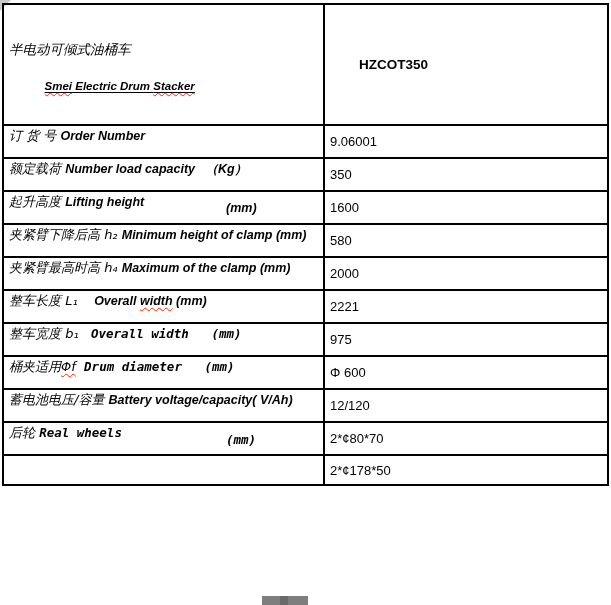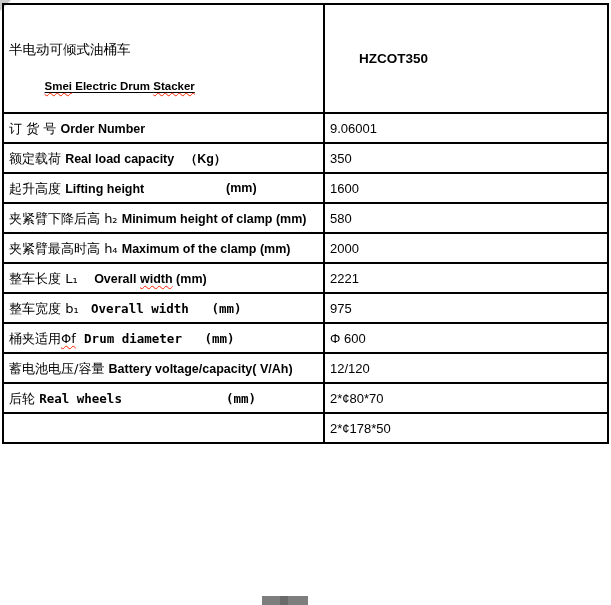--- a/index.html
+++ b/index.html
@@ -16,21 +16,21 @@
   .scroll-frag i{position:absolute;left:18px;top:0;width:8px;height:9px;
                  background:#6a6a6a;display:block;}
 
   table.spec{position:absolute;left:2px;top:3px;width:605px;
              border-collapse:collapse;table-layout:fixed;}
   table.spec td{border:2px solid #000;vertical-align:middle;overflow:hidden;}
   col.c1{width:321px;} col.c2{width:284px;}
 
   tr.hdr{height:38px;} tr.r{height:30px;}
 
-  td.label{position:relative;padding:0 0 0 5px;white-space:pre;}
+  td.label{position:relative;padding:0 0 12px 5px;white-space:pre;font-style:italic;}
   td.value{padding:0 0 0 5px;font-size:13px;white-space:pre;}
 
   .zh{font-size:13px;font-family:"DejaVu Sans",sans-serif;}
   .en{font-weight:bold;}
   .sans{font-family:"Liberation Sans",sans-serif;font-size:12.5px;}
   .mono{font-family:"DejaVu Sans Mono",monospace;font-size:12.5px;}
   .unit{position:absolute;top:50%;transform:translateY(-50%);font-weight:bold;}
 
   .wavy{text-decoration:underline wavy #ff2400;text-decoration-skip-ink:none;
         text-underline-offset:2px;text-decoration-thickness:1px;}
@@ -62,21 +62,21 @@
       </td>
       <td class="value">
         <span class="model">HZCOT350</span>
       </td>
     </tr>
   <tr class="r">
         <td class="label"><span class="zh"><span>订 货 号 </span></span><span class="en sans"><span>Order Number</span></span></td>
         <td class="value">9.06001</td>
       </tr>
       <tr class="r">
-        <td class="label"><span class="zh"><span>额定载荷 </span></span><span class="en sans"><span>Real load capacity   （Kg）</span></span></td>
+        <td class="label"><span class="zh"><span>额定载荷 </span></span><span class="en sans"><span>Number load capacity   （Kg）</span></span></td>
         <td class="value">350</td>
       </tr>
       <tr class="r">
         <td class="label"><span class="zh"><span>起升高度 </span></span><span class="en sans"><span>Lifting height</span></span><span class="unit sans" style="left: 222px;">(mm)</span></td>
         <td class="value">1600</td>
       </tr>
       <tr class="r">
         <td class="label"><span class="zh"><span>夹紧臂下降后高 h₂ </span></span><span class="en sans"><span>Minimum height of clamp (mm)</span></span></td>
         <td class="value">580</td>
       </tr>

